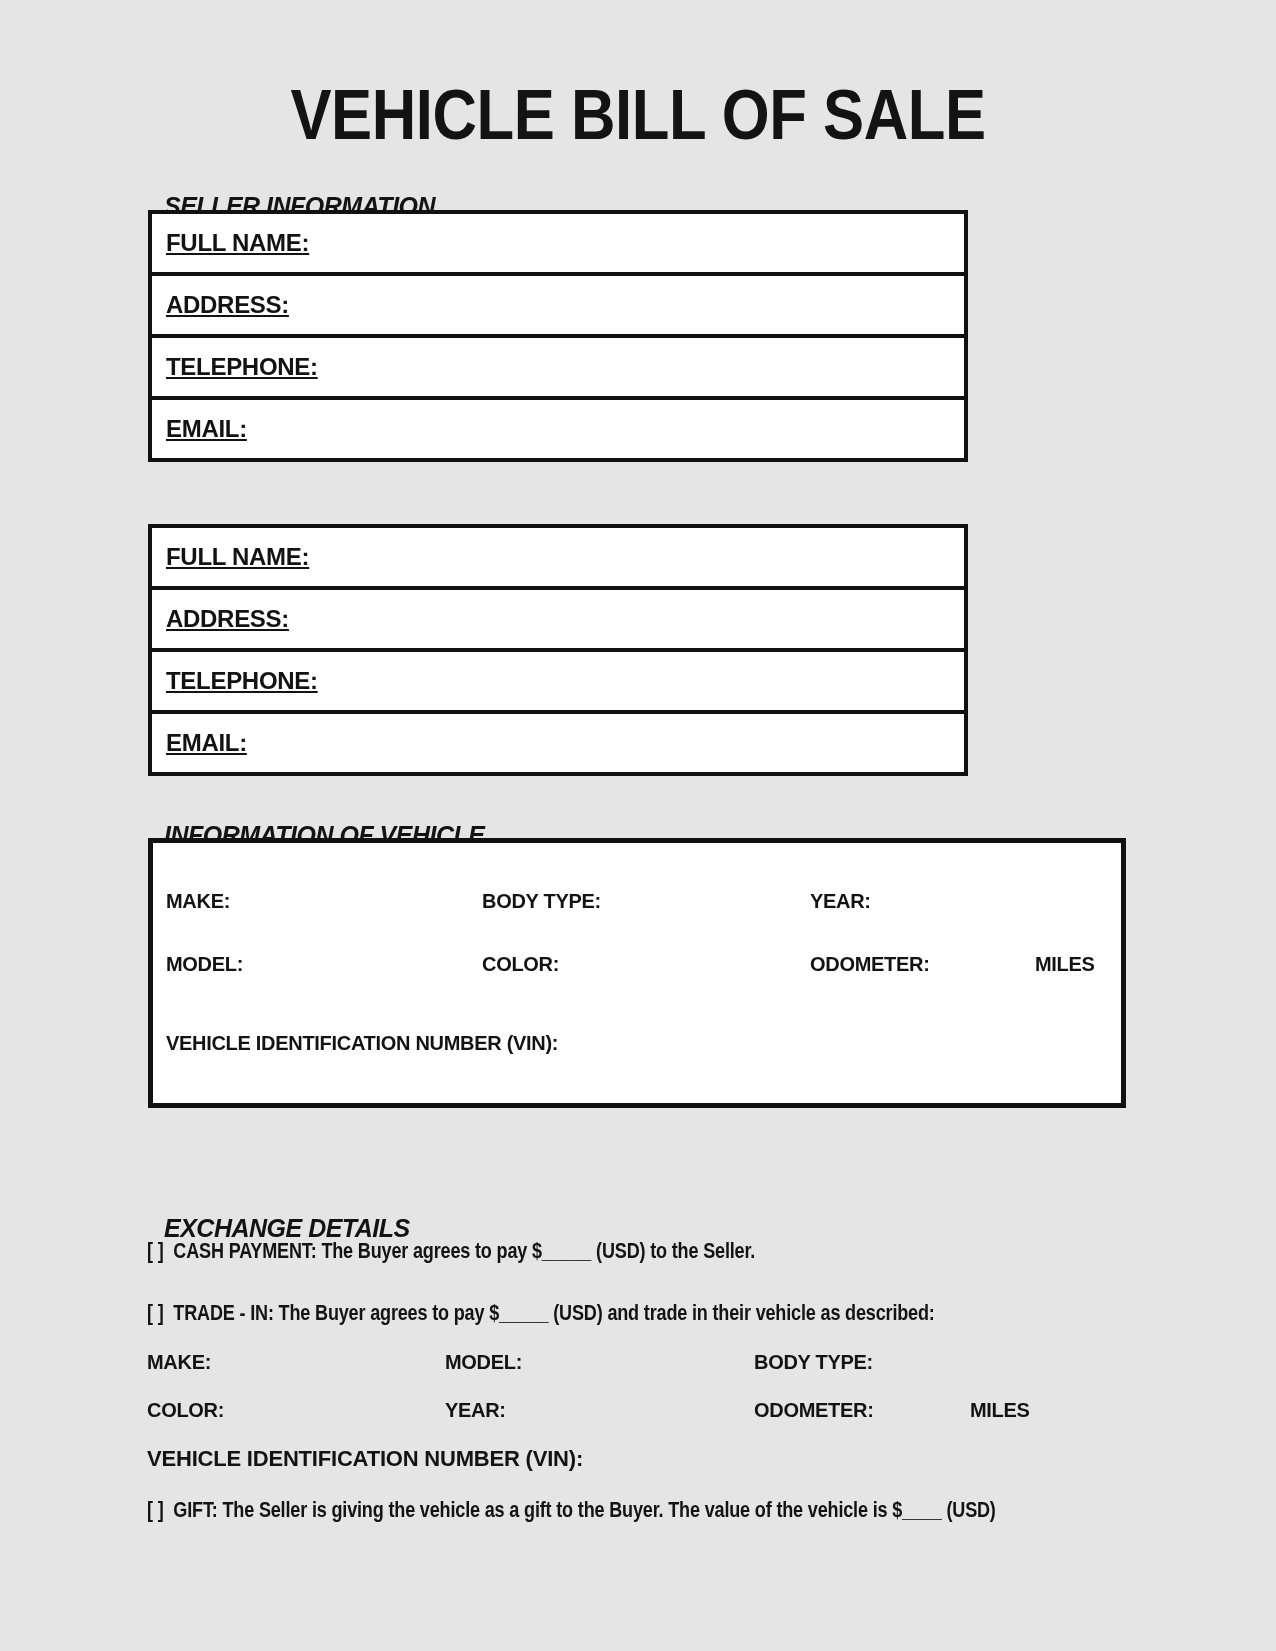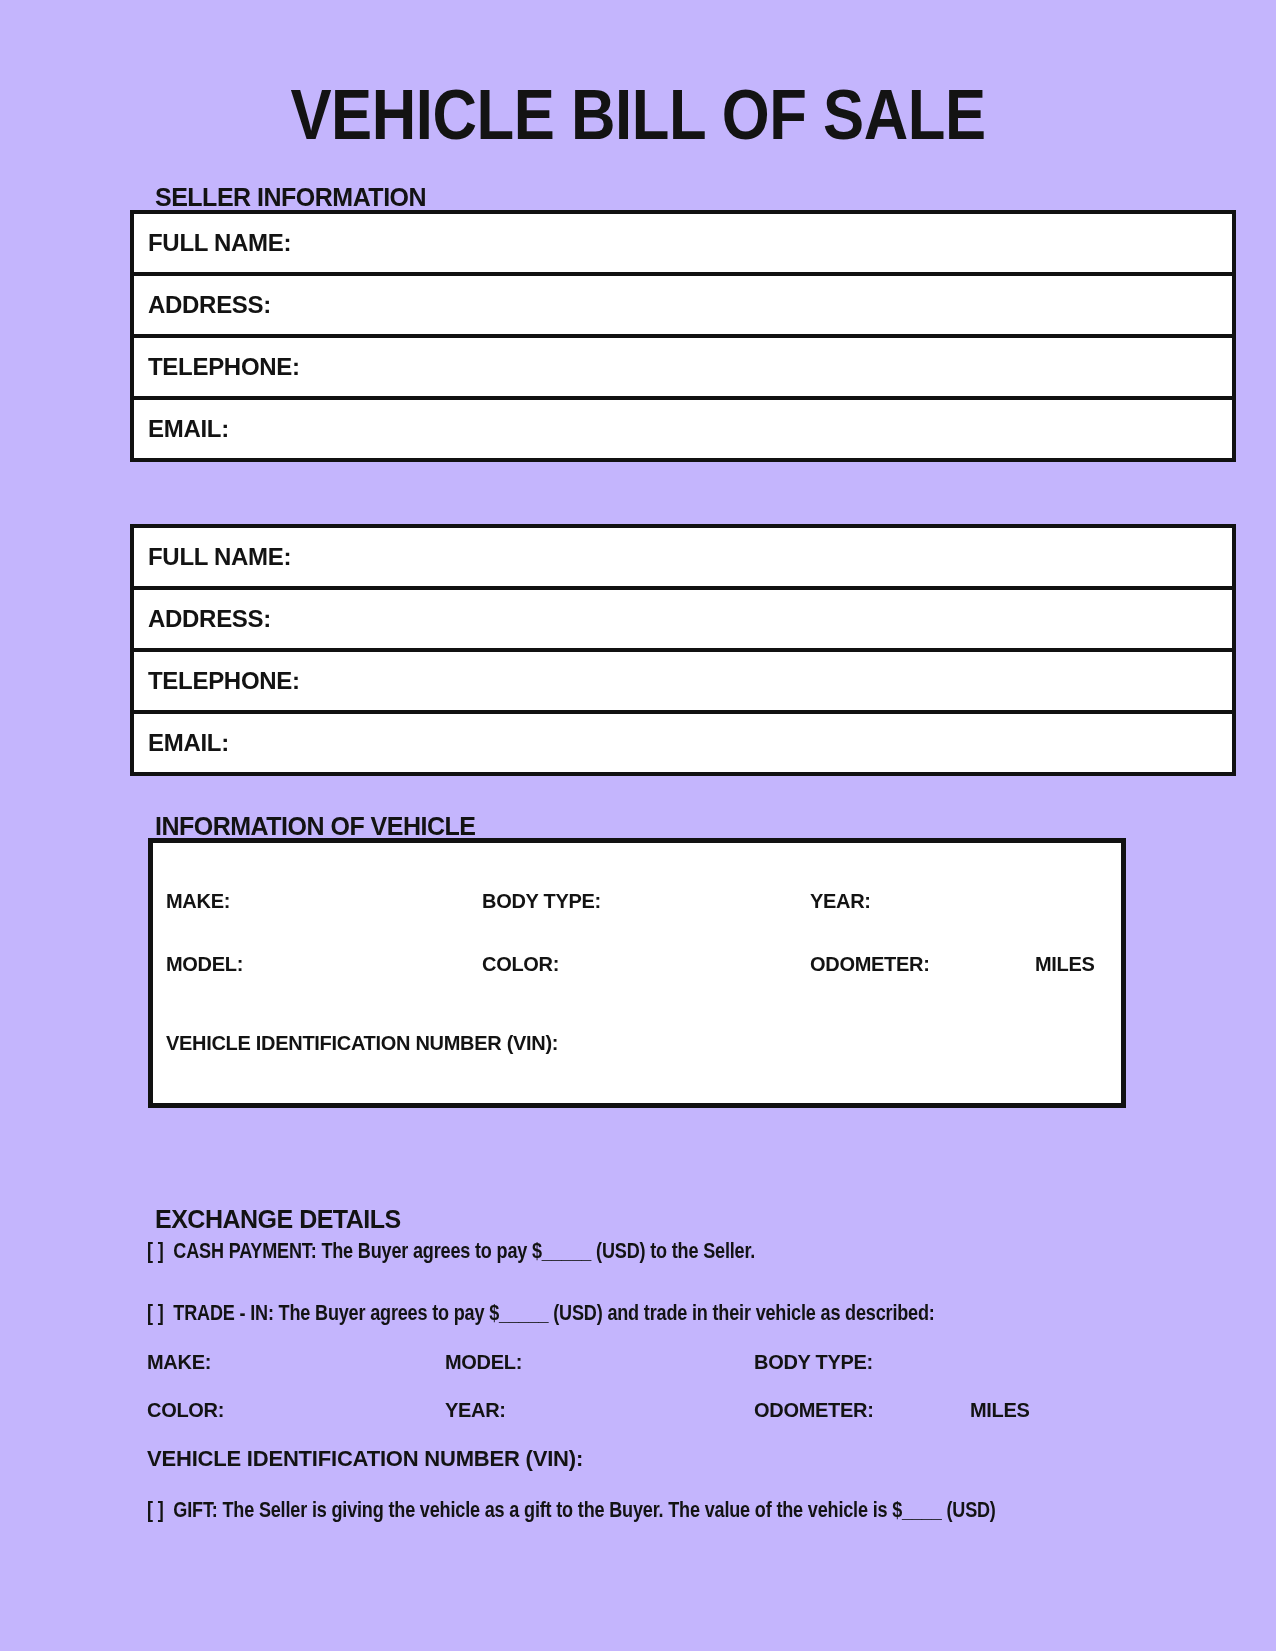--- a/index.html
+++ b/index.html
@@ -1,20 +1,20 @@
 <!DOCTYPE html>
 <html><head>
 <meta charset="utf-8">
 <style>
   html, body { margin: 0; padding: 0; background: #ffffff; }
   .page {
     position: relative;
     width: 1276px;
     height: 1651px;
-    background: #c4b5fd;
+    background: #e5e5e5;
     color: #131313;
     font-family: "Liberation Sans", sans-serif;
     font-weight: 700;
     overflow: hidden;
   }
   .title {
     position: absolute;
     top: 80px;
     left: 0;
     width: 100%;
@@ -24,32 +24,34 @@
     font-weight: 700;
     letter-spacing: -0.5px;
     line-height: 1;
     white-space: nowrap;
     transform: scaleX(0.88);
     transform-origin: 50% 50%;
   }
   .heading {
     position: absolute;
     left: 147px;
-    margin: 8px;
+    margin: 17px;
     font-size: 25px;
     font-weight: 700;
     letter-spacing: -0.5px;
     line-height: 1;
     white-space: nowrap;
+    font-style: italic;
   }
   .info-table {
     position: absolute;
-    left: 130px;
-    width: 1106px;
+    left: 148px;
+    width: 820px;
     box-sizing: border-box;
+    text-decoration: underline;
   }
   .info-row {
     box-sizing: border-box;
     height: 66px;
     border: 4px solid #111;
     background: #fff;
     display: flex;
     align-items: center;
     padding-left: 14px;
   }

